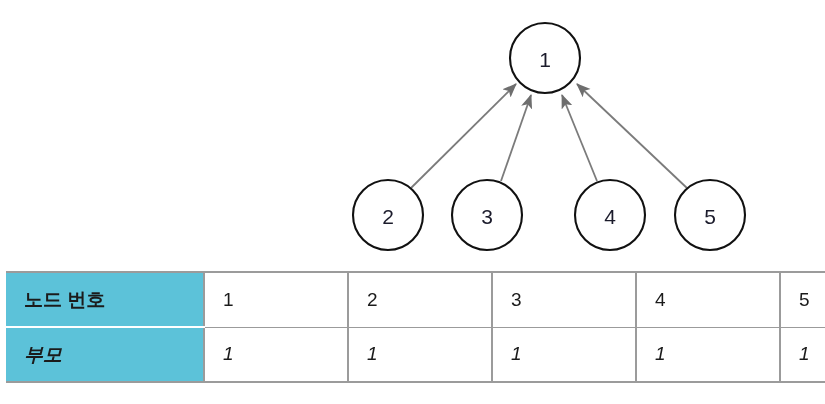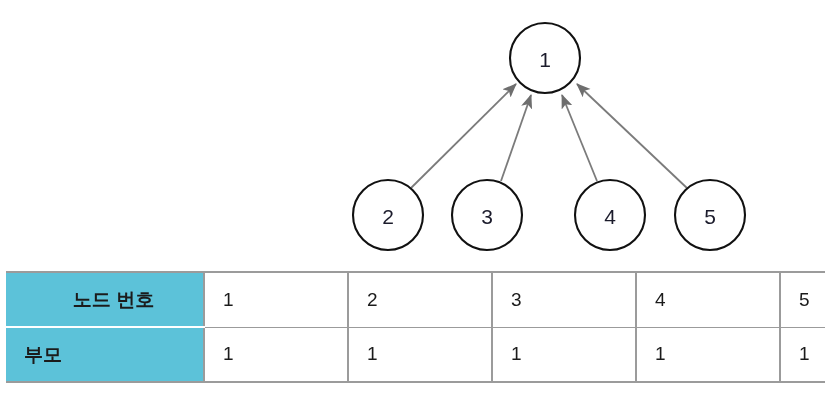--- a/index.html
+++ b/index.html
@@ -79,34 +79,34 @@
     border-left: none;
   }
   table.parent-table tr td:last-child {
     border-right: none;
   }
   table.parent-table tr:first-child td {
     border-bottom-width: 1px;
   }
   table.parent-table tr:last-child td {
     border-top-width: 1px;
+    font-style: italic;
   }
   td.row-label {
     background: #5cc2d9 !important;
     font-weight: bold;
     font-size: 19px;
     color: #111111;
     border-left: none !important;
     border-top-color: #5cc2d9;
     border-bottom-color: #5cc2d9;
   }
   table.parent-table tr:first-child td.row-label {
     border-top: 2px solid #9b9b9b;
     border-bottom: 2px solid #ffffff;
-    text-align: center;
   }
   table.parent-table tr:last-child td.row-label {
     border-top: 2px solid #ffffff;
     border-bottom: 2px solid #9b9b9b;
   }
   .col-label { width: 179px; }
   .col-data  { width: 124px; }
   .col-last  { width: 124px; }
 </style>
 </head>

